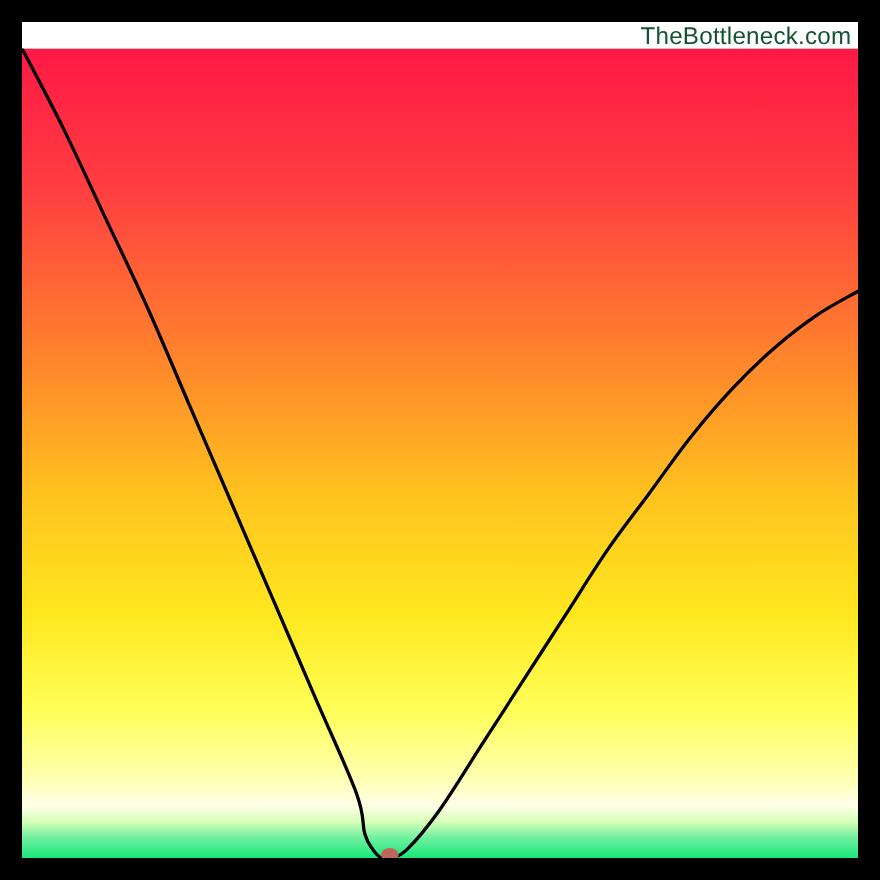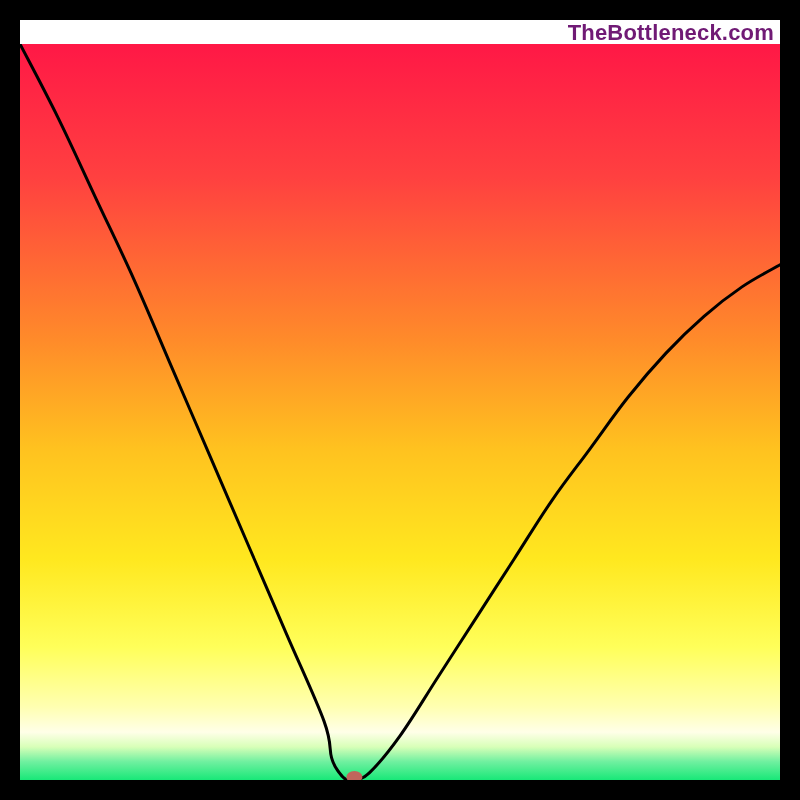--- a/index.html
+++ b/index.html
@@ -17,22 +17,22 @@
     top: 20px;
     width: 760px;
     height: 760px;
     background: #fff;
   }
   .watermark {
     position: absolute;
     top: 0px;
     right: 6px;
     font-size: 22px;
-    font-weight: 700;
-    color: #701a75;
+    font-weight: 400;
+    color: #14532d;
     letter-spacing: 0.2px;
     z-index: 10;
   }
   .plot-area {
     position: absolute;
     left: 0;
     top: 24px;   
     width: 760px;
     height: 736px;
   }

